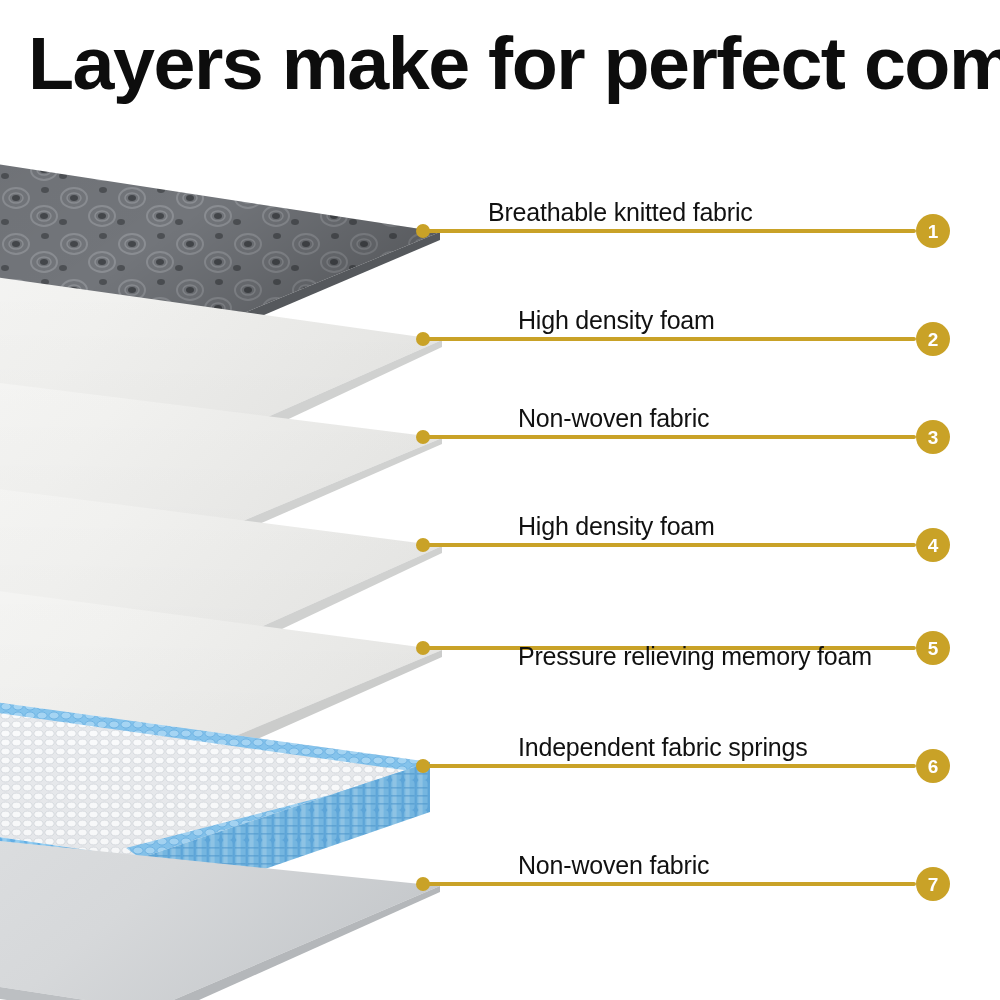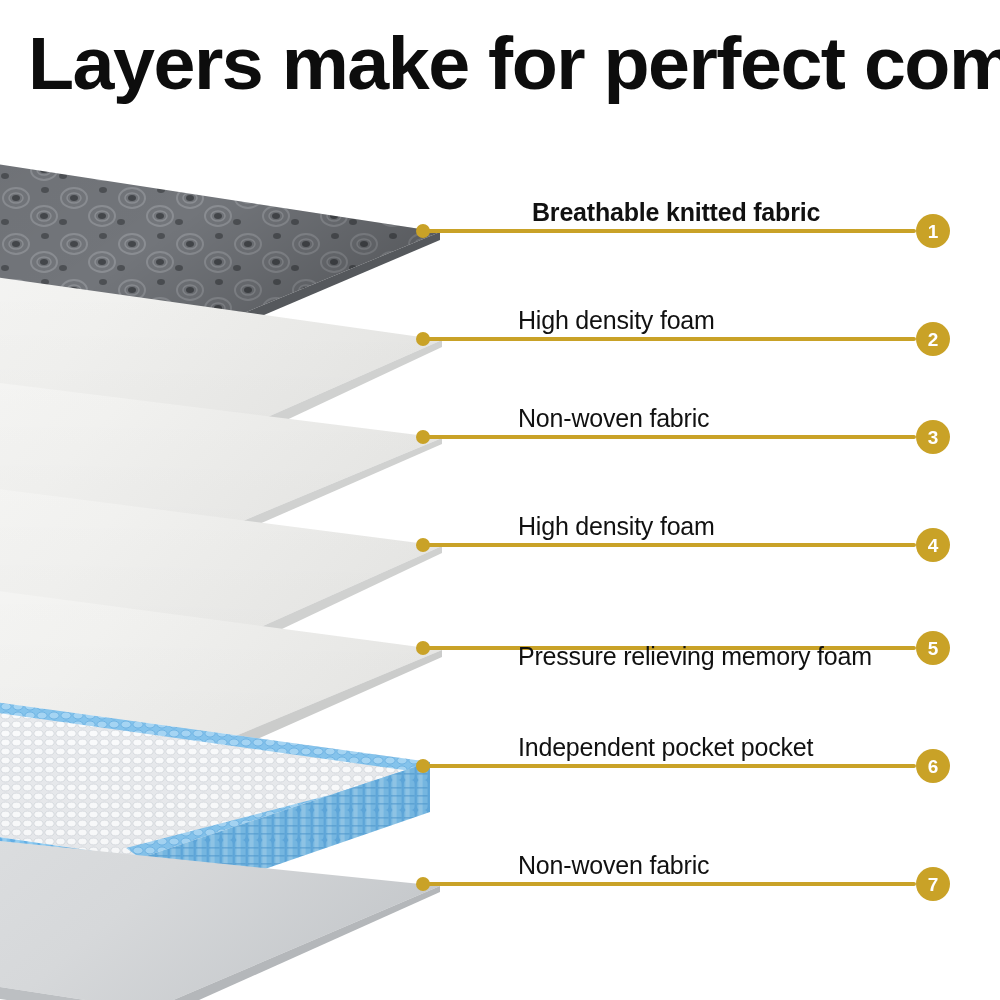--- a/index.html
+++ b/index.html
@@ -215,21 +215,21 @@
         <polygon points="-240,950 -10,840 440,886 150,1010" fill="url(#nonwovenTop)"></polygon>
         <polygon points="-240,950 150,1010 150,1022 -240,962" fill="#bcbfc2"></polygon>
         <polygon points="150,1010 440,886 440,892 150,1022" fill="#b4b7ba"></polygon>
       </g>
     </svg>
   </div>
 
   <div class="callout">
     <div class="lead-dot" style="left:416px; top:224px;"></div>
     <div class="lead-line" style="left:423px; top:229px; width:493px;"></div>
-    <div class="lead-label" style="left:532px; top:198px;font-weight:bold;">Breathable knitted fabric</div>
+    <div class="lead-label" style="left:488px; top:198px;">Breathable knitted fabric</div>
     <div class="badge" style="left:916px; top:214px;">1</div>
   </div>
 
   <div class="callout">
     <div class="lead-dot" style="left:416px; top:332px;"></div>
     <div class="lead-line" style="left:423px; top:337px; width:493px;"></div>
     <div class="lead-label" style="left:518px; top:306px;">High density foam</div>
     <div class="badge" style="left:916px; top:322px;">2</div>
   </div>
 
@@ -250,21 +250,21 @@
   <div class="callout">
     <div class="lead-dot" style="left:416px; top:641px;"></div>
     <div class="lead-line" style="left:423px; top:646px; width:493px;"></div>
     <div class="lead-label" style="left:518px; top:615px;margin-top:27px;">Pressure relieving memory foam</div>
     <div class="badge" style="left:916px; top:631px;">5</div>
   </div>
 
   <div class="callout">
     <div class="lead-dot" style="left:416px; top:759px;"></div>
     <div class="lead-line" style="left:423px; top:764px; width:493px;"></div>
-    <div class="lead-label" style="left:518px; top:733px;">Independent pocket pocket</div>
+    <div class="lead-label" style="left:518px; top:733px;">Independent fabric springs</div>
     <div class="badge" style="left:916px; top:749px;">6</div>
   </div>
 
   <div class="callout">
     <div class="lead-dot" style="left:416px; top:877px;"></div>
     <div class="lead-line" style="left:423px; top:882px; width:493px;"></div>
     <div class="lead-label" style="left:518px; top:851px;">Non-woven fabric</div>
     <div class="badge" style="left:916px; top:867px;">7</div>
   </div>
 

